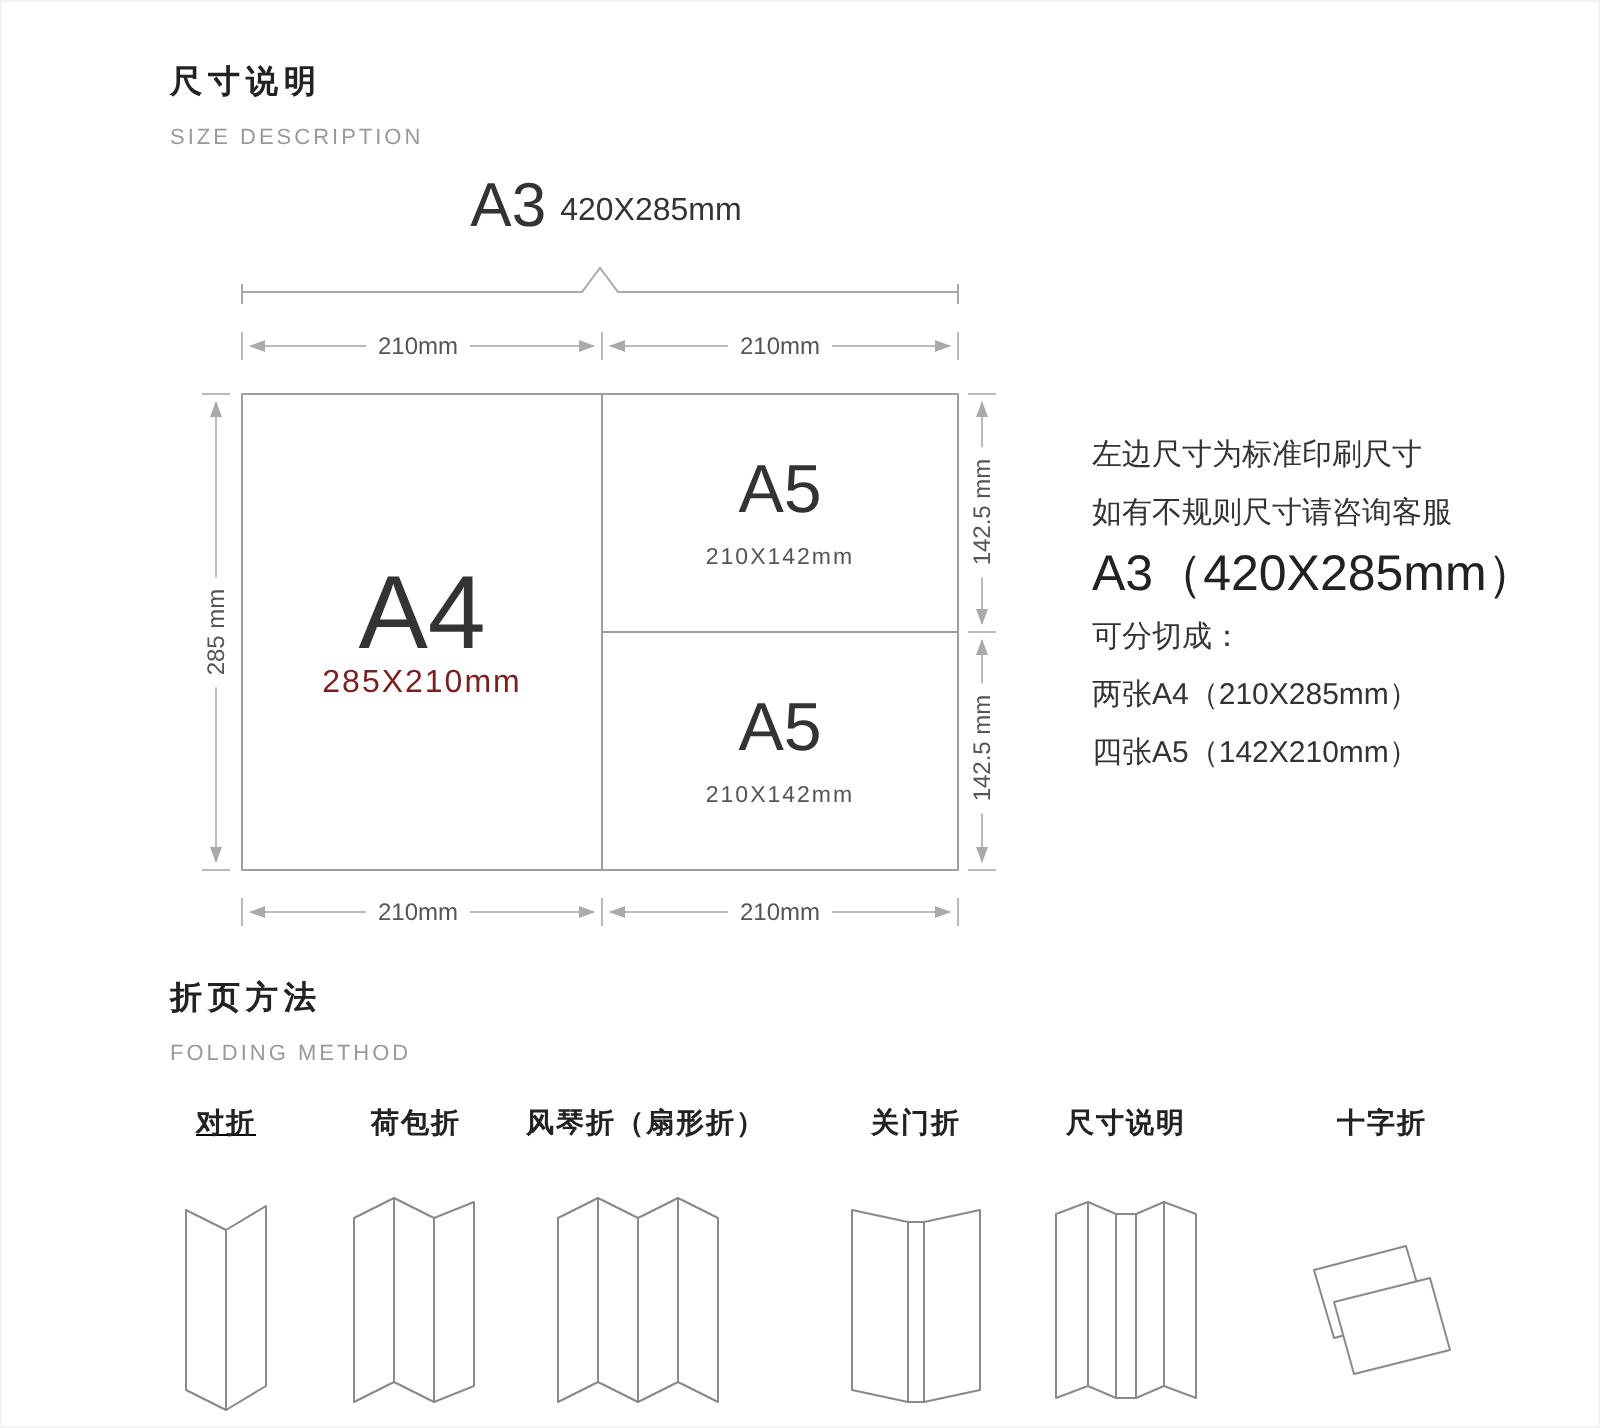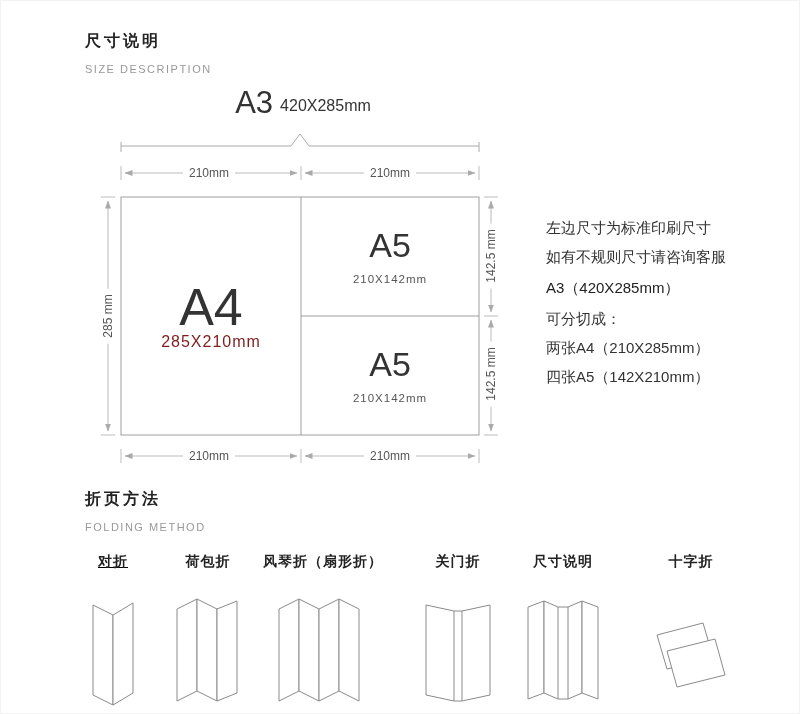--- a/index.html
+++ b/index.html
@@ -38,21 +38,21 @@
   .cell-a4  { left:121px; top:197px; width:178px; height:236px; }
   .cell-a5t { left:301px; top:197px; width:176px; height:117px; }
   .cell-a5b { left:301px; top:316px; width:176px; height:117px; }
   .a4-size { font-size:52px; color:#333; line-height:1; }
   .a5-size { font-size:34px; color:#333; line-height:1; }
   .a4-dims { font-size:16px;  color:#7f1d1d; margin-top:0; letter-spacing:1px; }
   .a5-dims { font-size:11.5px; color:#555; margin-top:11px; letter-spacing:1px; }
 
   .notes { position:absolute; left:545px; top:212px; width:240px; }
   .note-line { font-size:15px; color:#333; line-height:29px; white-space:nowrap; }
-  .note-line.big { font-size:15px; line-height:33px; color:#222; }
+  .note-line.big { font-size:25px; line-height:33px; color:#222; }
 
   .method { position:absolute; top:550px; transform:translateX(-50%);
             display:flex; flex-direction:column; align-items:center; }
   .method-label { font-size:14px; font-weight:bold; color:#222; letter-spacing:1px;
                   white-space:nowrap; line-height:20px; }
   .method svg { margin-top:20px; display:block; }
   .m1 { left:112px;text-decoration:underline; } .m2 { left:207px; } .m3 { left:322px; }
   .m4 { left:457px; } .m5 { left:562px; } .m6 { left:690px; }
 
   .icon-path { stroke:#8a8a8a; stroke-width:1; fill:#ffffff; stroke-linejoin:round; }

